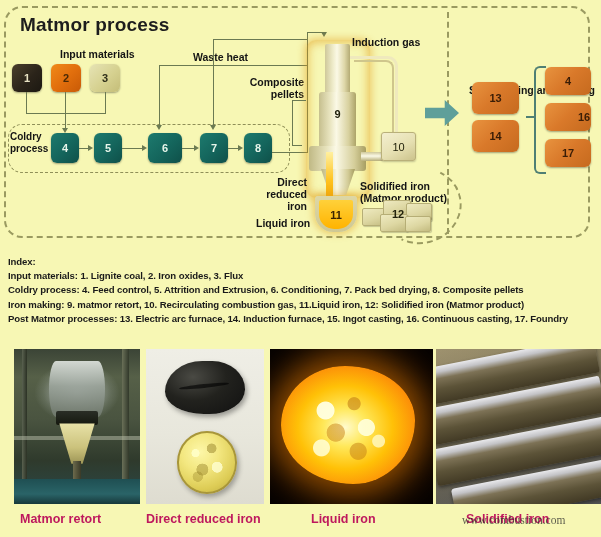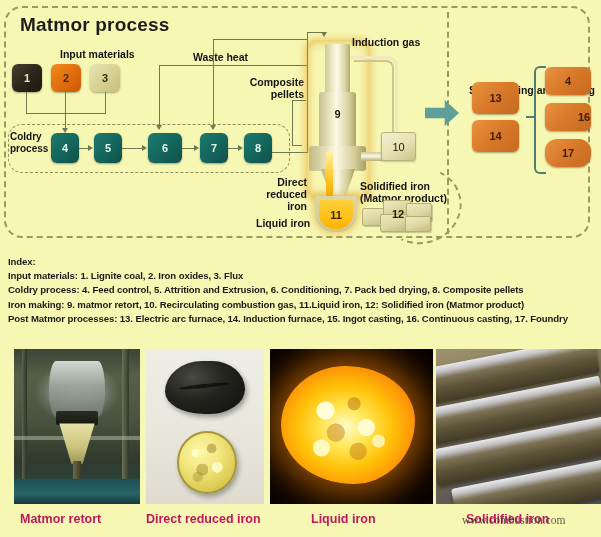--- a/index.html
+++ b/index.html
@@ -408,21 +408,21 @@
   <div class="lbl" style="left:469px;top:48px;margin-top:36px;">Steel making and casting</div>
 
   <div class="nbox burnt" style="left:472px;top:82px;width:47px;height:32px;">13</div>
   <div class="nbox burnt" style="left:472px;top:120px;width:47px;height:32px;">14</div>
 
   <div class="bracket"></div>
   <div class="bracket-stub"></div>
 
   <div class="nbox burnt" style="left:545px;top:67px;width:46px;height:28px;">4</div>
   <div class="nbox burnt" style="left:545px;top:103px;width:46px;height:28px;padding-left:32px;">16</div>
-  <div class="nbox burnt" style="left:545px;top:139px;width:46px;height:28px;border-radius:12px;">17</div>
+  <div class="nbox burnt" style="left:545px;top:139px;width:46px;height:28px;">17</div>
 
   <div class="index">
     <div>Index:</div>
     <div>Input materials: 1. Lignite coal, 2. Iron oxides, 3. Flux</div>
     <div>Coldry process: 4. Feed control, 5. Attrition and Extrusion, 6. Conditioning, 7. Pack bed drying, 8. Composite pellets</div>
     <div>Iron making: 9. matmor retort, 10. Recirculating combustion gas, 11.Liquid iron, 12: Solidified iron (Matmor product)</div>
     <div>Post Matmor processes: 13. Electric arc furnace, 14. Induction furnace, 15. Ingot casting, 16. Continuous casting, 17. Foundry</div>
   </div>
 
   <div class="photos">

